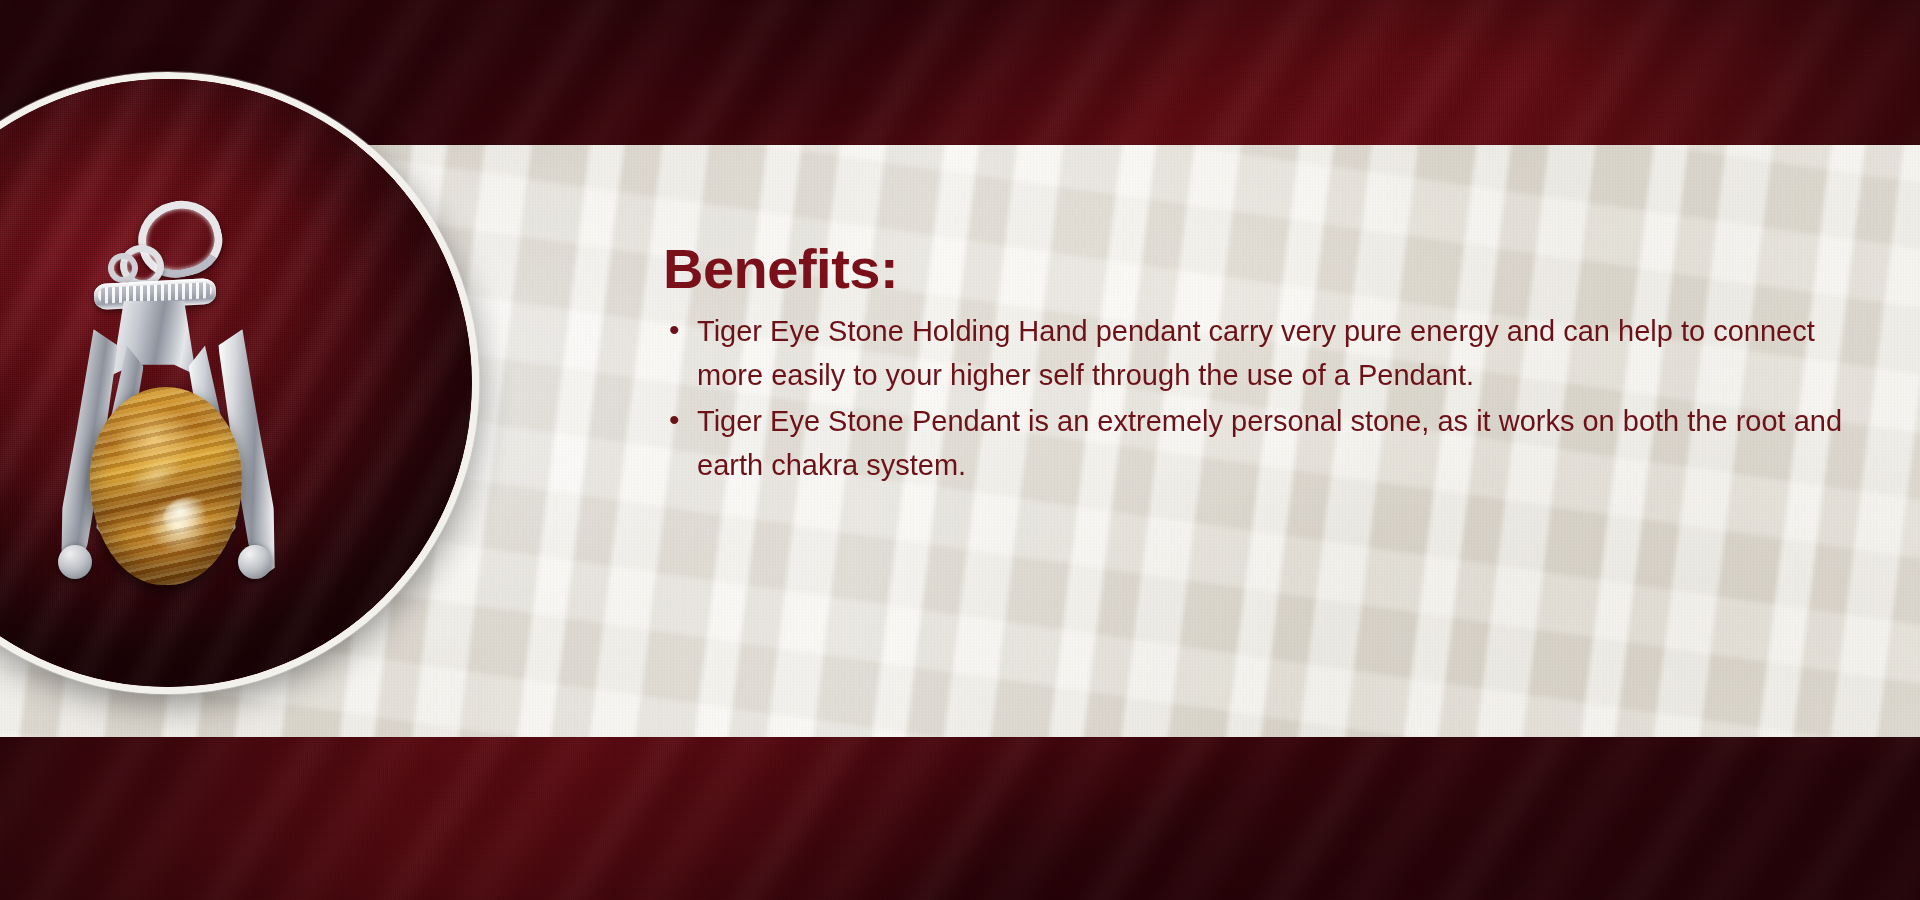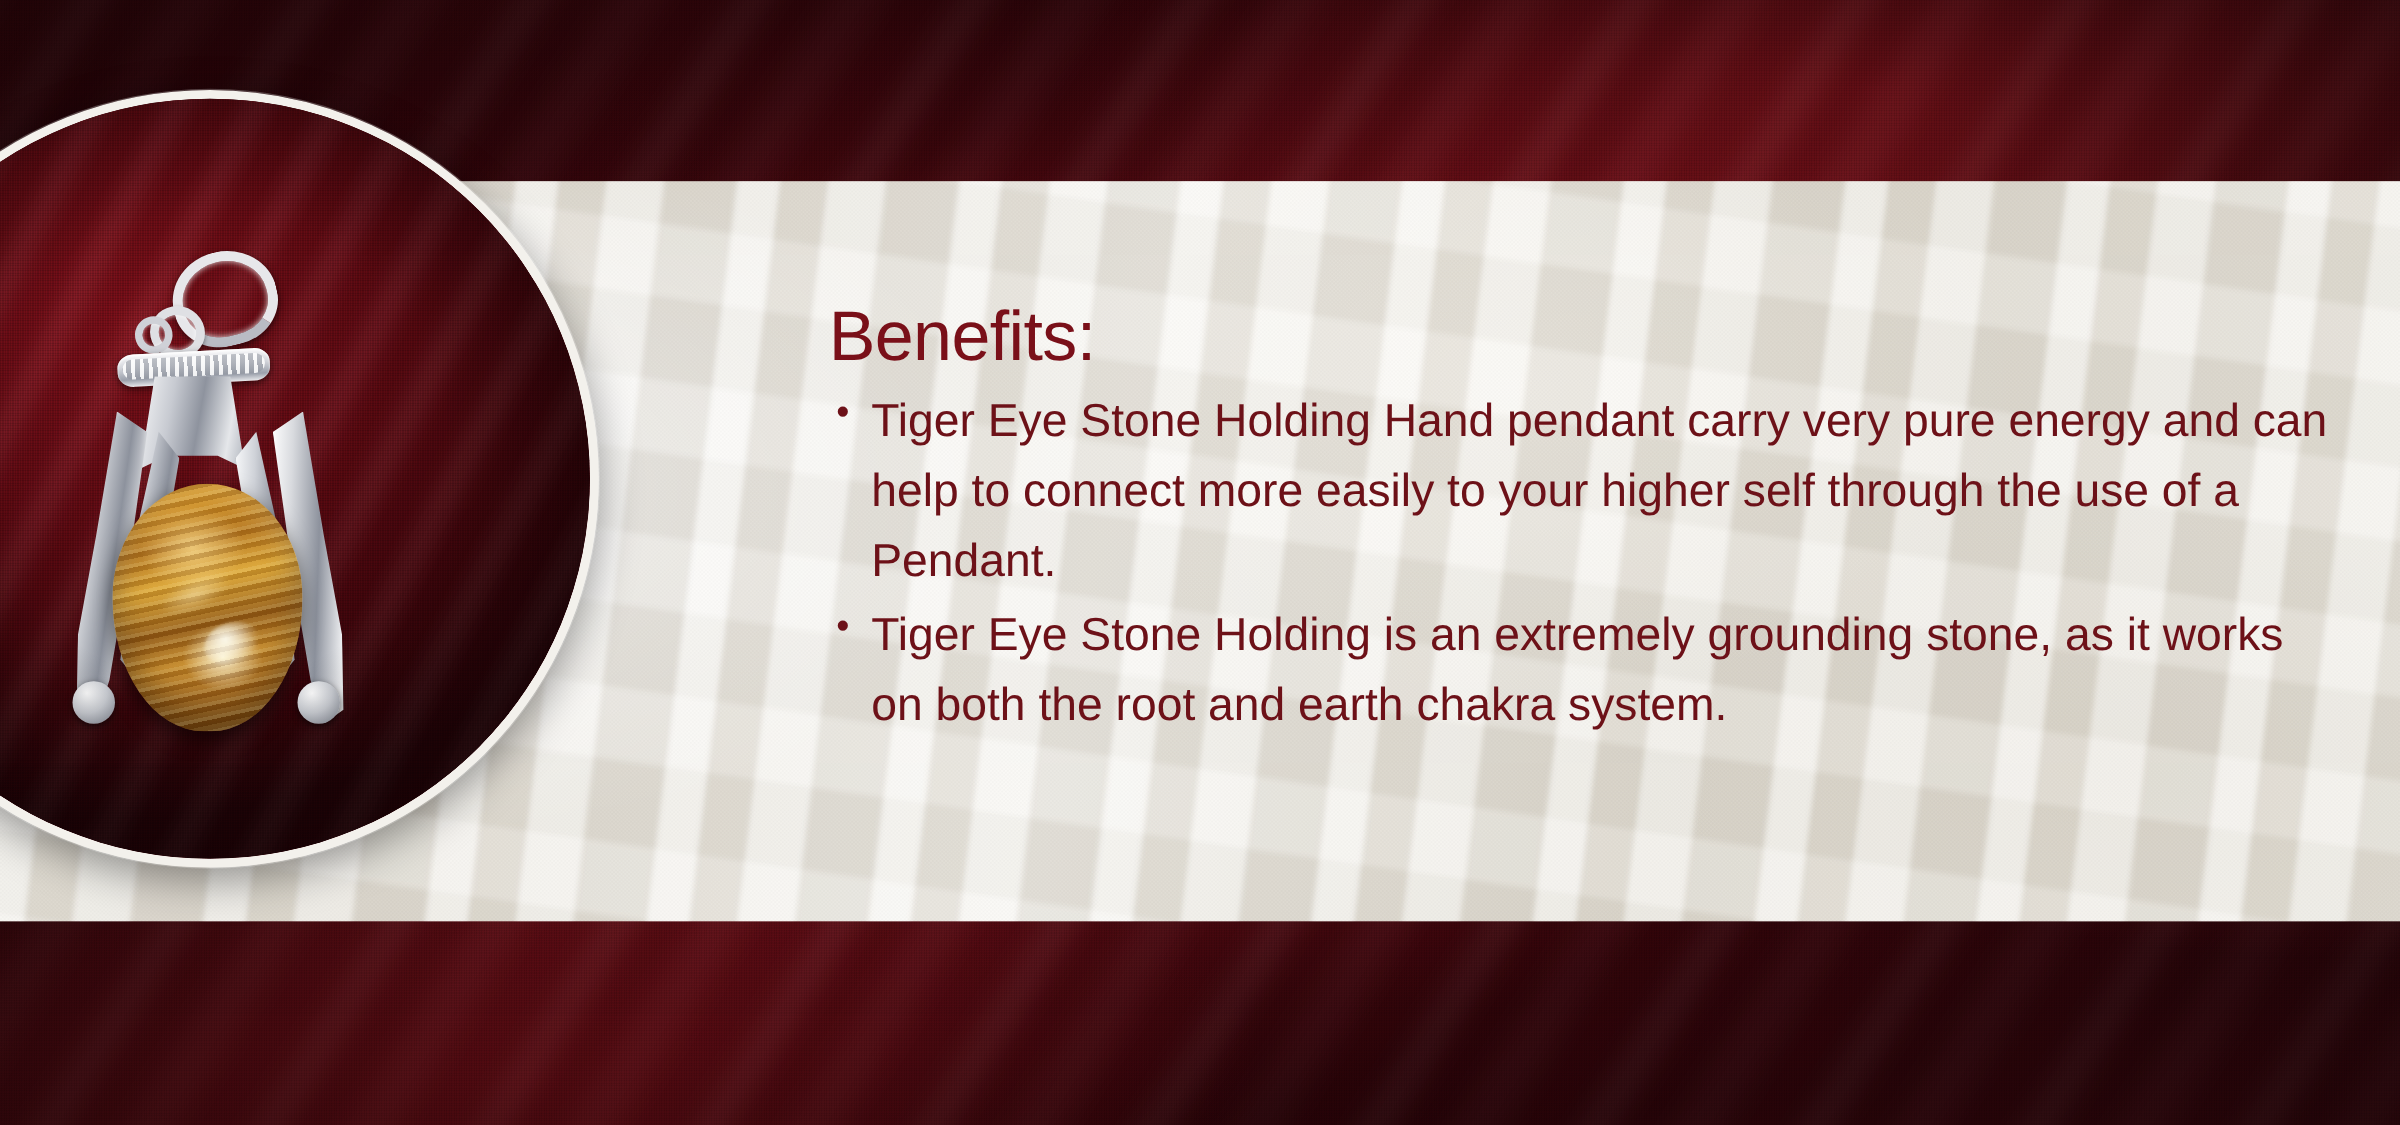--- a/index.html
+++ b/index.html
@@ -222,28 +222,28 @@
     background:radial-gradient(ellipse at 50% 50%, rgba(255,240,190,.52), rgba(255,240,190,0) 72%);
     transform:rotate(-24deg); filter:blur(2px);
   }
 
   
   .content {
     position:absolute; left:663px; top:240px; width:1215px;
     color:#6d1118;
   }
   .heading {
-    font-size:56px; font-weight:normal; letter-spacing:-.5px;
+    font-size:56px; font-weight:bold; letter-spacing:-.5px;
     color:#7a1019; margin-bottom:10px; line-height:1.05;
   }
   ul.benefits { list-style:none; margin:0; padding:0; }
   ul.benefits li {
     position:relative;
     padding-left:34px;
-    font-size:37px;
+    font-size:29px;
     line-height:1.52;
     color:#6d1118;
     margin-bottom:2px;
   }
   ul.benefits li::before {
     content:"\2022";
     position:absolute; left:6px; top:-2px;
     font-size:30px; color:#6d1118;
   }
 </style>
@@ -293,17 +293,17 @@
       </div>
 
       <div class="photo-vig"></div>
     </div>
   </div>
 
   <div class="content">
     <div class="heading">Benefits:</div>
     <ul class="benefits">
       <li>Tiger Eye Stone Holding Hand pendant carry very pure energy and can help to connect more easily to your higher self through the use of a Pendant.</li>
-      <li>Tiger Eye Stone Holding is an extremely grounding stone, as it works on both the root and earth chakra system.</li>
+      <li>Tiger Eye Stone Pendant is an extremely personal stone, as it works on both the root and earth chakra system.</li>
     </ul>
   </div>
 
 </div>
 
 </body></html>

